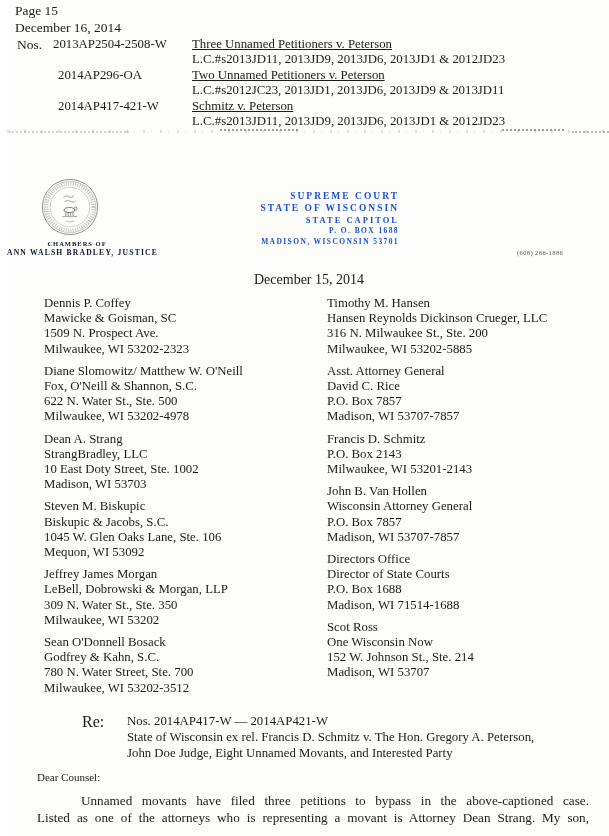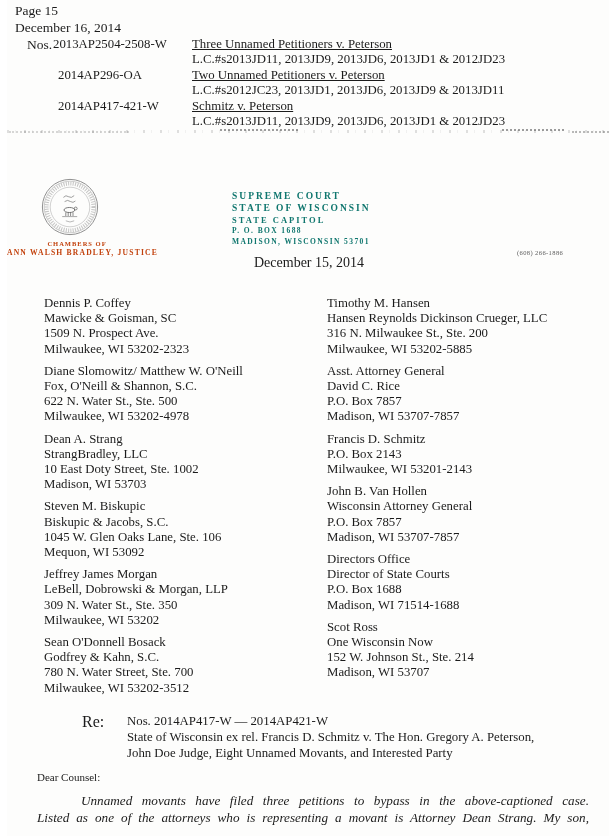--- a/index.html
+++ b/index.html
@@ -2,62 +2,62 @@
 <html><head>
 <meta charset="utf-8">
 <style>
   html,body{margin:0;padding:0;background:#ffffff;}
   #page{
     position:relative;width:609px;height:836px;overflow:hidden;background:#fdfdfc;
     font-family:"Liberation Serif", serif;color:#1b1b1b;margin-left:7px;
   }
   
   .hdr{position:absolute;top:2px;left:8px;font-size:13.5px;line-height:17px;}
-  .nos-label{position:absolute;top:37px;left:20px;font-size:13.5px;}
+  .nos-label{position:absolute;top:37px;left:10px;font-size:13.5px;}
   .cases{position:absolute;top:37px;left:46px;}
   .case-row{display:flex;font-size:12.8px;line-height:15.4px;}
   .case-no{flex:0 0 139px;box-sizing:border-box;}
   .case-no.indent{padding-left:5px;}
   .case-caption{text-decoration:underline;text-underline-offset:1px;}
   .case-lc{font-size:12.8px;line-height:15.4px;}
 
   
   .noise{position:absolute;top:130px;left:0;width:609px;height:3px;opacity:.55;
     background:repeating-linear-gradient(90deg, rgba(70,70,70,.30) 0 2px, transparent 2px 8px,
       rgba(70,70,70,.12) 8px 9px, transparent 9px 17px);}
   .noise-seg{position:absolute;height:0;border-top:2px dotted rgba(60,60,60,.5);}
   .seg1{top:129px;left:213px;width:78px;}
   .seg2{top:129px;left:495px;width:62px;}
   .seg3{top:131px;left:565px;width:40px;opacity:.7;}
   .seg4{top:131px;left:2px;width:120px;opacity:.4;}
 
   
   .seal{position:absolute;top:177px;left:33px;}
-  .chambers{position:absolute;top:239px;left:0;width:140px;text-align:center;color:#c2410c;}
+  .chambers{position:absolute;top:239px;left:0;width:140px;text-align:center;color:#0f172a;}
   .chambers .c1{font-size:6.5px;letter-spacing:1px;line-height:9px;font-weight:bold;}
   .chambers .c2{font-size:7.6px;letter-spacing:1.2px;line-height:10px;font-weight:bold;white-space:nowrap;}
-  .court{position:absolute;top:190px;left:225px;width:180px;text-align:left;font-weight:bold;color:#0f766e;}
+  .court{position:absolute;top:190px;left:212px;width:180px;text-align:right;font-weight:bold;color:#1d4ed8;}
   .court .l1,.court .l2{font-size:9.5px;letter-spacing:2px;line-height:12px;}
   .court .l3{font-size:8.5px;letter-spacing:2px;line-height:12px;}
   .court .l4,.court .l5{font-size:7.5px;letter-spacing:1.4px;line-height:10.5px;}
   .phone{position:absolute;top:249px;left:510px;font-size:6.5px;letter-spacing:.4px;color:#5a5a5a;}
-  .lh-date{position:absolute;top:255px;left:247px;font-size:14px;}
+  .lh-date{position:absolute;top:272px;left:247px;font-size:14px;}
 
   
   .col{position:absolute;top:296px;font-size:12.8px;line-height:15.2px;}
   .col-left{left:37px;width:275px;}
   .col-right{left:320px;width:285px;}
   .col .addr-block{margin-bottom:7px;}
 
   
   .re-label{position:absolute;top:713px;left:75px;font-size:16px;}
   .re-content{position:absolute;top:713px;left:120px;width:472px;font-size:12.8px;line-height:16.2px;}
   .salutation{position:absolute;top:771px;left:30px;font-size:11px;}
   .body-par{position:absolute;top:793px;left:30px;width:552px;font-size:13.2px;line-height:16.8px;}
-  .body-line{text-align:justify;text-align-last:justify;font-style:italic;}
+  .body-line{text-align:justify;text-align-last:justify;}
   .body-line.first{text-indent:44px;}
 </style>
 </head>
 <body>
 
 <div id="page">
 
   <div class="hdr">
     <div>Page 15</div>
     <div>December 16, 2014</div>

